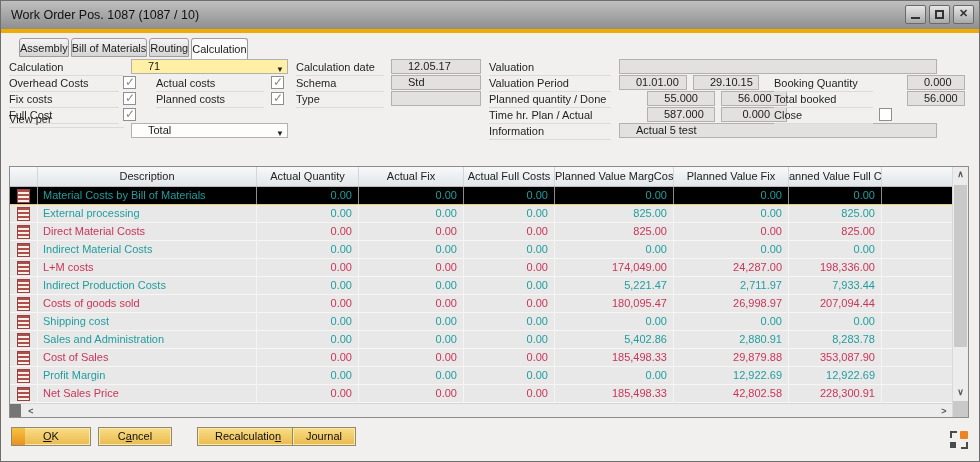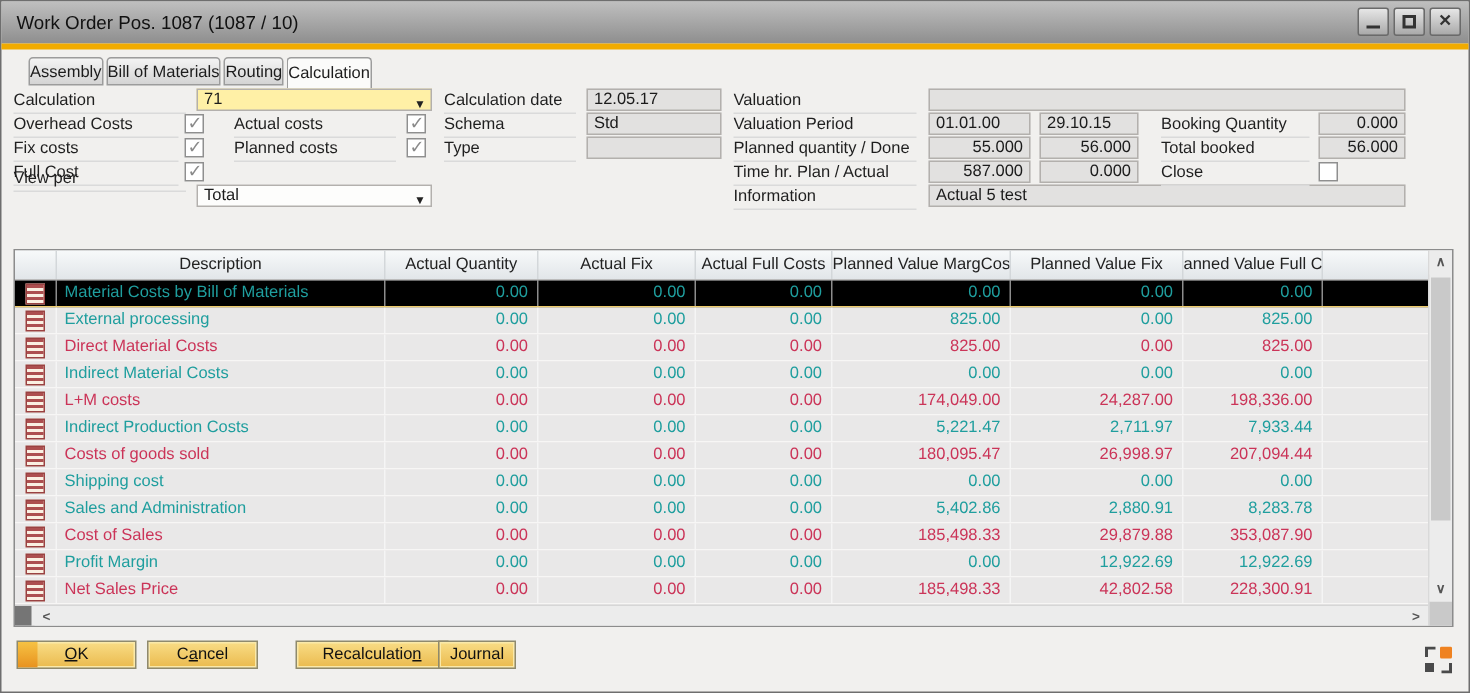--- a/index.html
+++ b/index.html
@@ -24,23 +24,23 @@
   .tabstrip { position:absolute; left:18px; top:37px; height:21px; display:flex; }
   .tab { height:19px; margin-right:2px; padding:0 0; line-height:18px; font-size:11px;
     color:#1c1c1c; text-align:center; border:1px solid #9c9c9c; border-radius:3px 3px 0 0;
     background:linear-gradient(#f4f4f4,#d4d4d4); }
   .tab.active { height:21px; background:#fbfbfa; border-bottom:none; line-height:20px; }
 
   
   .lbl { position:absolute; height:15px; line-height:13px; font-size:11px; color:#1f1f1f;
     border-bottom:1px solid #dadada; white-space:nowrap; overflow:hidden; }
   .fld { position:absolute; height:15px; background:#e2e1e0; border:1px solid #b3b0ad;
-    font-size:11px; line-height:13px; color:#1b1b1b; padding:0 4px;
+    font-size:11px; line-height:13px; color:#1b1b1b; padding:0 16px;
     white-space:nowrap; overflow:hidden; }
-  .fld.num { text-align:right; }
+  .fld.num { text-align:right;margin-left:28px; }
   .fld.yellow { background:#fff0a6; }
   .fld.white { background:#fdfdfc; }
   .combo-arrow::after { content:"▼"; position:absolute; right:3px; top:3px; font-size:8px; color:#222; }
   .cb { position:absolute; width:13px; height:13px; background:#fff; border:1px solid #8f8f8f; }
   .cb.checked::before { content:"✓"; position:absolute; left:1px; top:-2px;
     font-size:12px; color:#8a8a8a; }
 
   
   .table-wrap { position:absolute; left:8px; top:165px; width:960px; height:252px;
     border:1px solid #8c8c8c; background:#e9e8e8; display:flex; }
@@ -354,21 +354,21 @@
       </div>
       <div class="sbtn down"></div>
       <div class="corner"></div>
     </div>
   </div>
 
   <div id="btnrow">
       <div class="btn" style="left: 10px; width: 80px;"><span class="ok-strip"></span><span class="label"><u>O</u>K</span></div>
       <div class="btn" style="left: 97px; width: 74px;"><span class="label">C<u>a</u>ncel</span></div>
       <div class="btn" style="left: 180px; width: 102px; margin-left: 16px;"><span class="label">Recalculatio<u>n</u></span></div>
-      <div class="btn" style="left: 291px; width: 52px;"><span class="label">Journal</span></div>
+      <div class="btn" style="left: 291px; width: 64px;"><span class="label">Journal</span></div>
     </div>
 
   <div class="gridexp">
     <svg width="18" height="18" viewBox="0 0 18 18">
       <path d="M1 7 L1 1 L7 1" fill="none" stroke="#4a4a4a" stroke-width="2"></path>
       <rect x="10" y="0" width="8" height="8" rx="1" fill="#ef8220"></rect>
       <rect x="0" y="11" width="6" height="6" fill="#4a4a4a"></rect>
       <path d="M17 11 L17 17 L11 17" fill="none" stroke="#4a4a4a" stroke-width="2"></path>
     </svg>
   </div>

